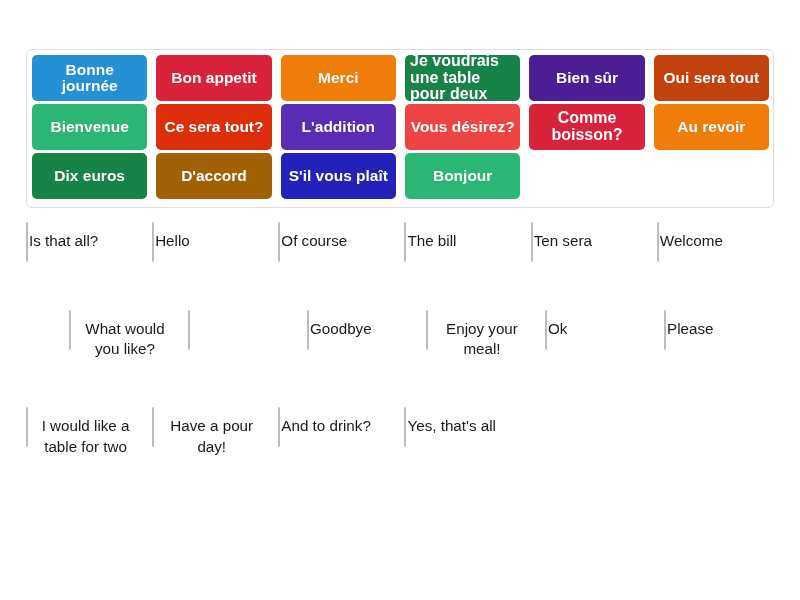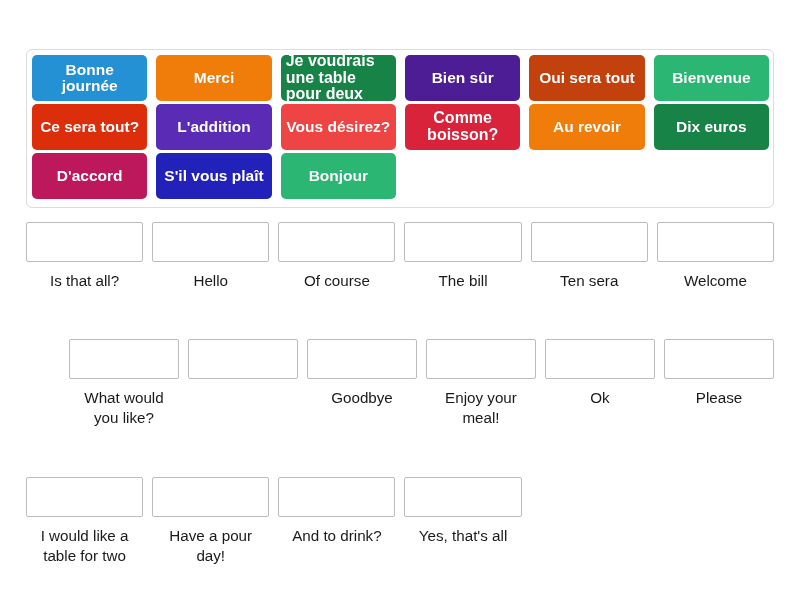--- a/index.html
+++ b/index.html
@@ -65,21 +65,21 @@
     width: 748px;
   }
   .ans-row {
     display: grid;
     grid-template-columns: repeat(6, 1fr);
     column-gap: 9px;
     margin-bottom: 13px;
   }
   .ans-cell {
     display: flex;
-    flex-direction: column;
+    flex-direction: row;
     align-items: stretch;
   }
   .ans-cell.blank .dropzone,
   .ans-cell.blank .ans-label { visibility: hidden; }
 
   .dropzone {
     height: 40px;
     border: 1px solid #bcbcbc;
     background: #ffffff;
     border-radius: 2px;
@@ -97,32 +97,33 @@
   .row3 { margin-top: 48px; }
 </style>
 </head>
 <body>
 
 <div id="stage">
 
   <div class="tile-bank">
     <div class="tile-grid" id="tile-grid">
         <div class="tile" style="background: rgb(35, 145, 212);">Bonne journée</div>
+        <div class="tile" style="background: rgb(217, 35, 59);">Bon appetit</div>
         <div class="tile" style="background: rgb(240, 125, 9);">Merci</div>
         <div class="tile small left" style="background: rgb(24, 131, 71);">Je voudrais une table pour deux</div>
         <div class="tile" style="background: #4c1d95;">Bien sûr</div>
         <div class="tile" style="background: #c2410c;">Oui sera tout</div>
         <div class="tile" style="background: rgb(43, 182, 115);">Bienvenue</div>
         <div class="tile" style="background: rgb(221, 46, 12);">Ce sera tout?</div>
         <div class="tile" style="background: rgb(90, 43, 181);">L'addition</div>
         <div class="tile" style="background: #ef4444;">Vous désirez?</div>
         <div class="tile small" style="background: rgb(217, 35, 59);">Comme boisson?</div>
         <div class="tile" style="background: rgb(240, 125, 9);">Au revoir</div>
         <div class="tile" style="background: rgb(24, 131, 71);">Dix euros</div>
-        <div class="tile" style="background: #be185d;">D'accord</div>
+        <div class="tile" style="background: #a16207;">D'accord</div>
         <div class="tile" style="background: rgb(34, 34, 187);">S'il vous plaît</div>
         <div class="tile" style="background: rgb(43, 182, 115);">Bonjour</div>
         <div class="tile empty" style="background: transparent;"></div>
         <div class="tile empty" style="background: transparent;"></div>
       </div>
   </div>
 
   <div class="answers" id="answers">
       <div class="ans-row">
         <div class="ans-cell">

